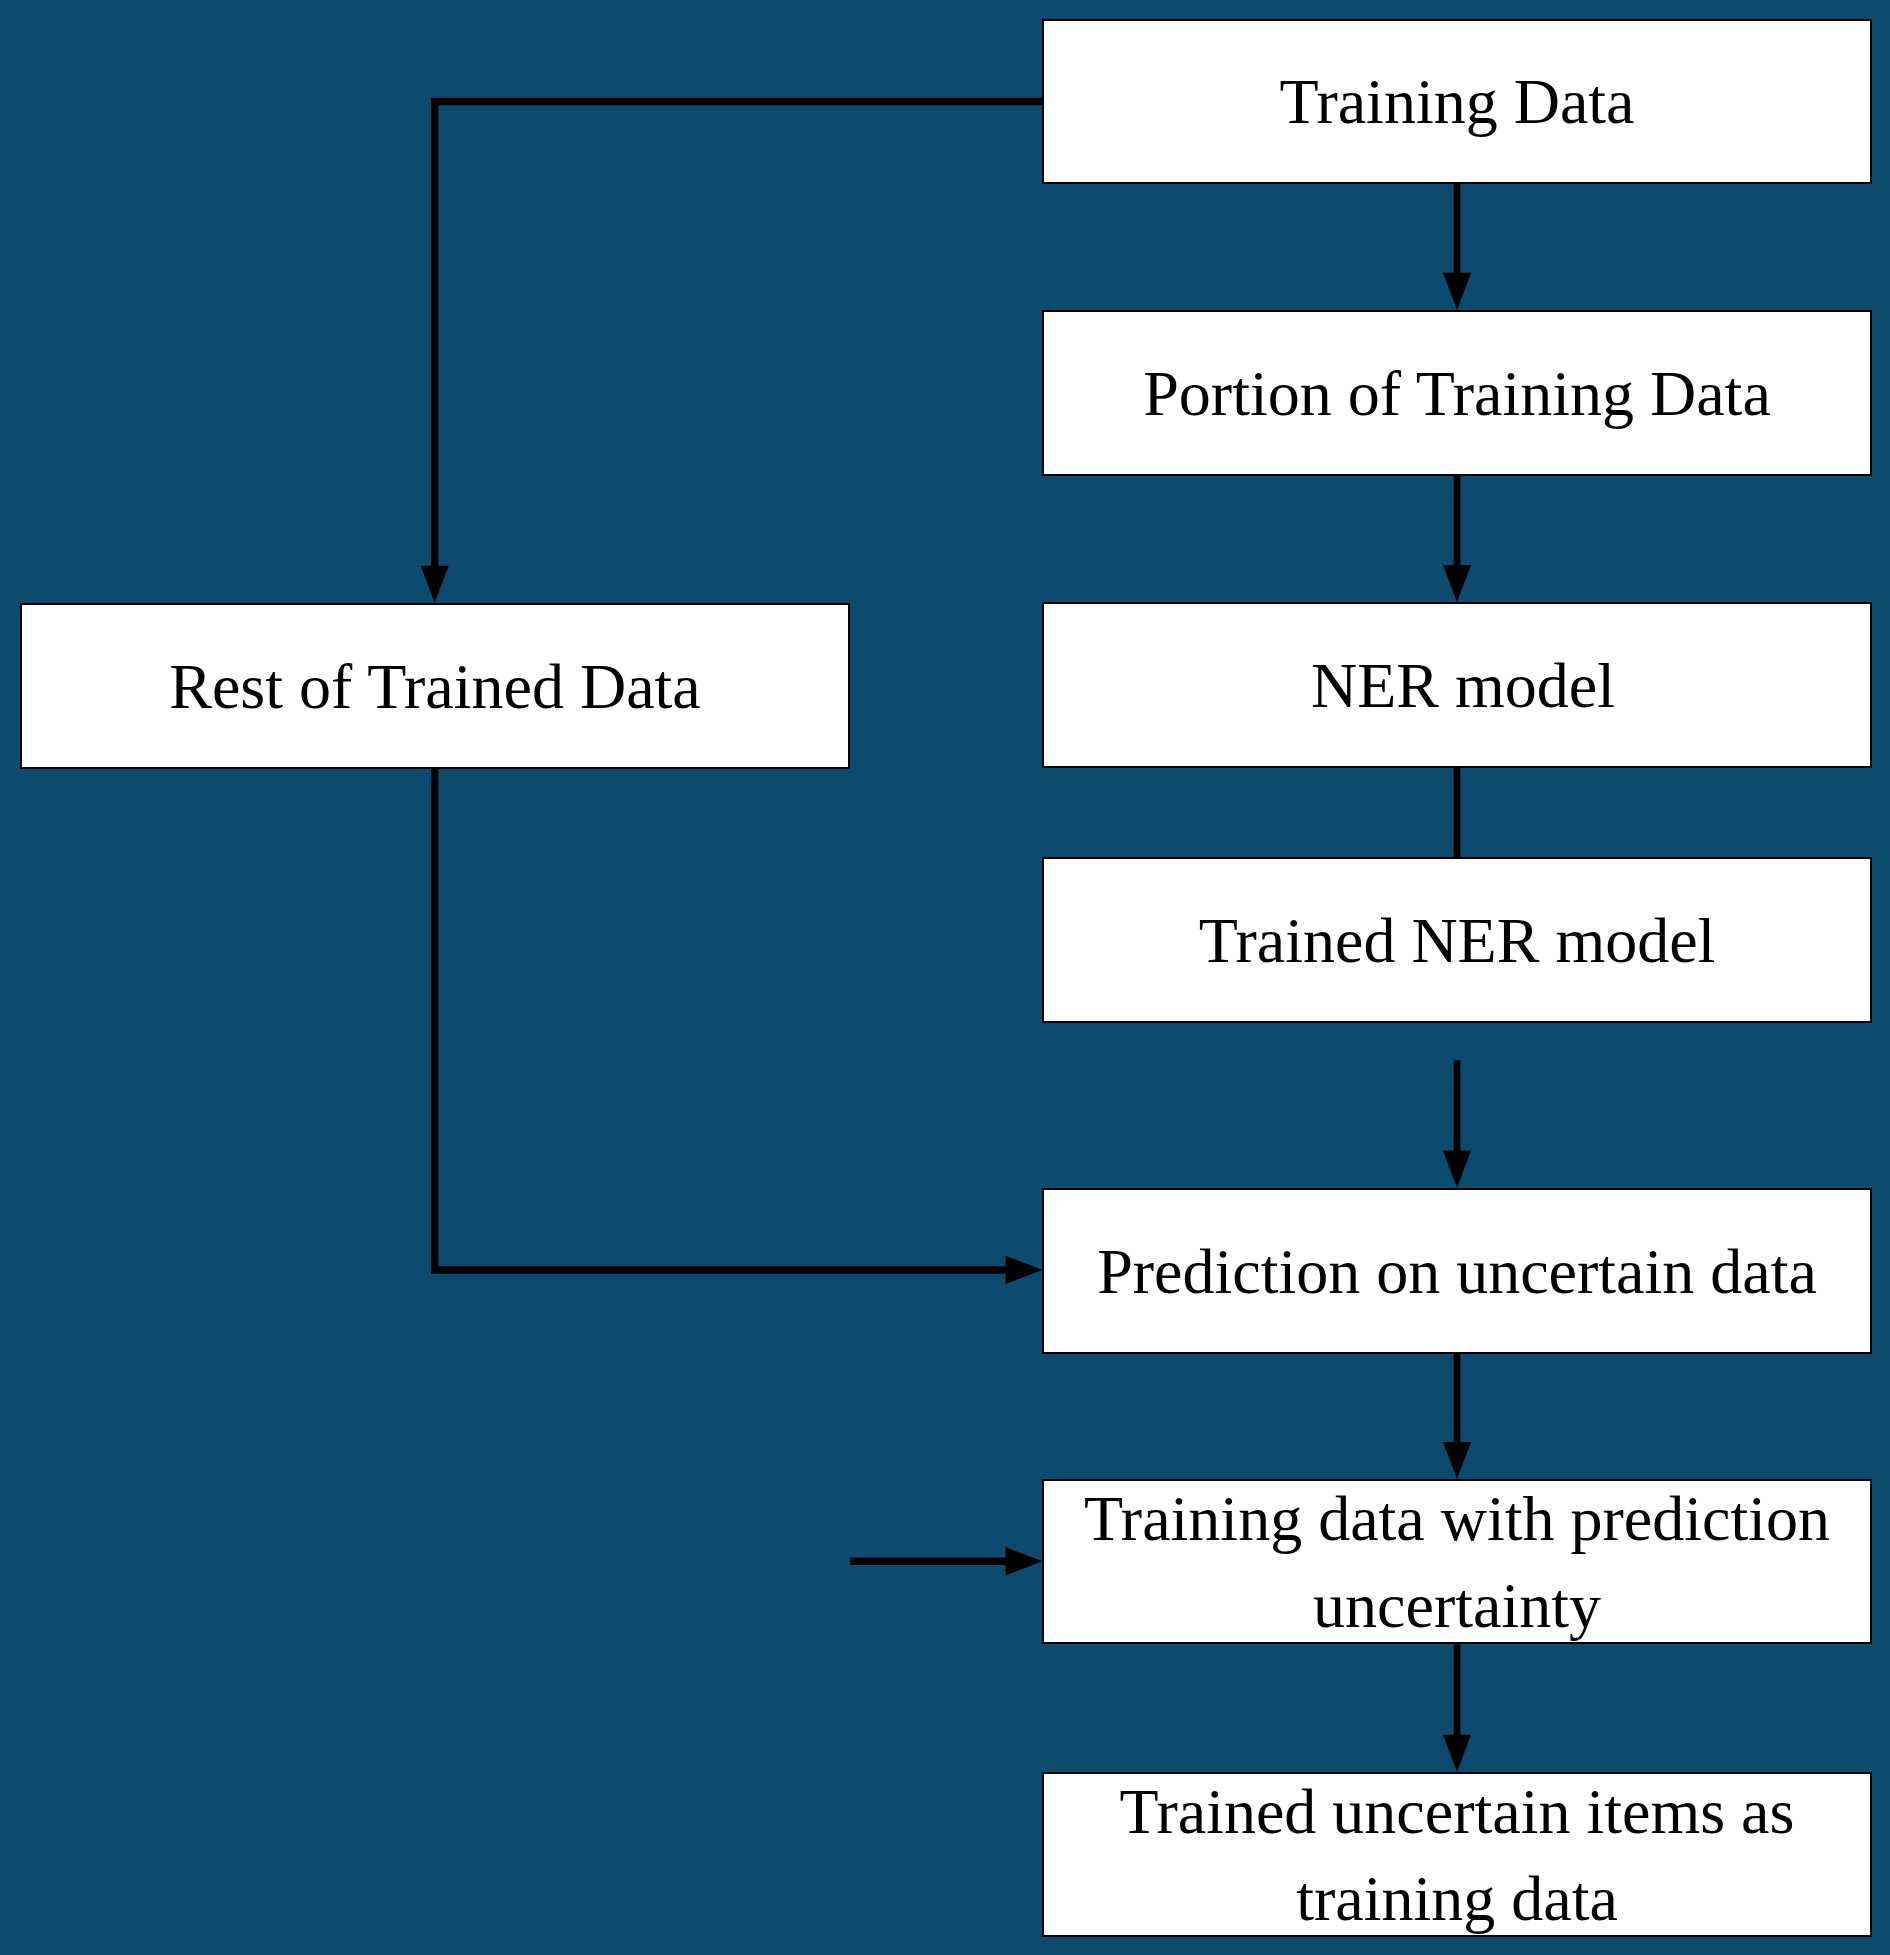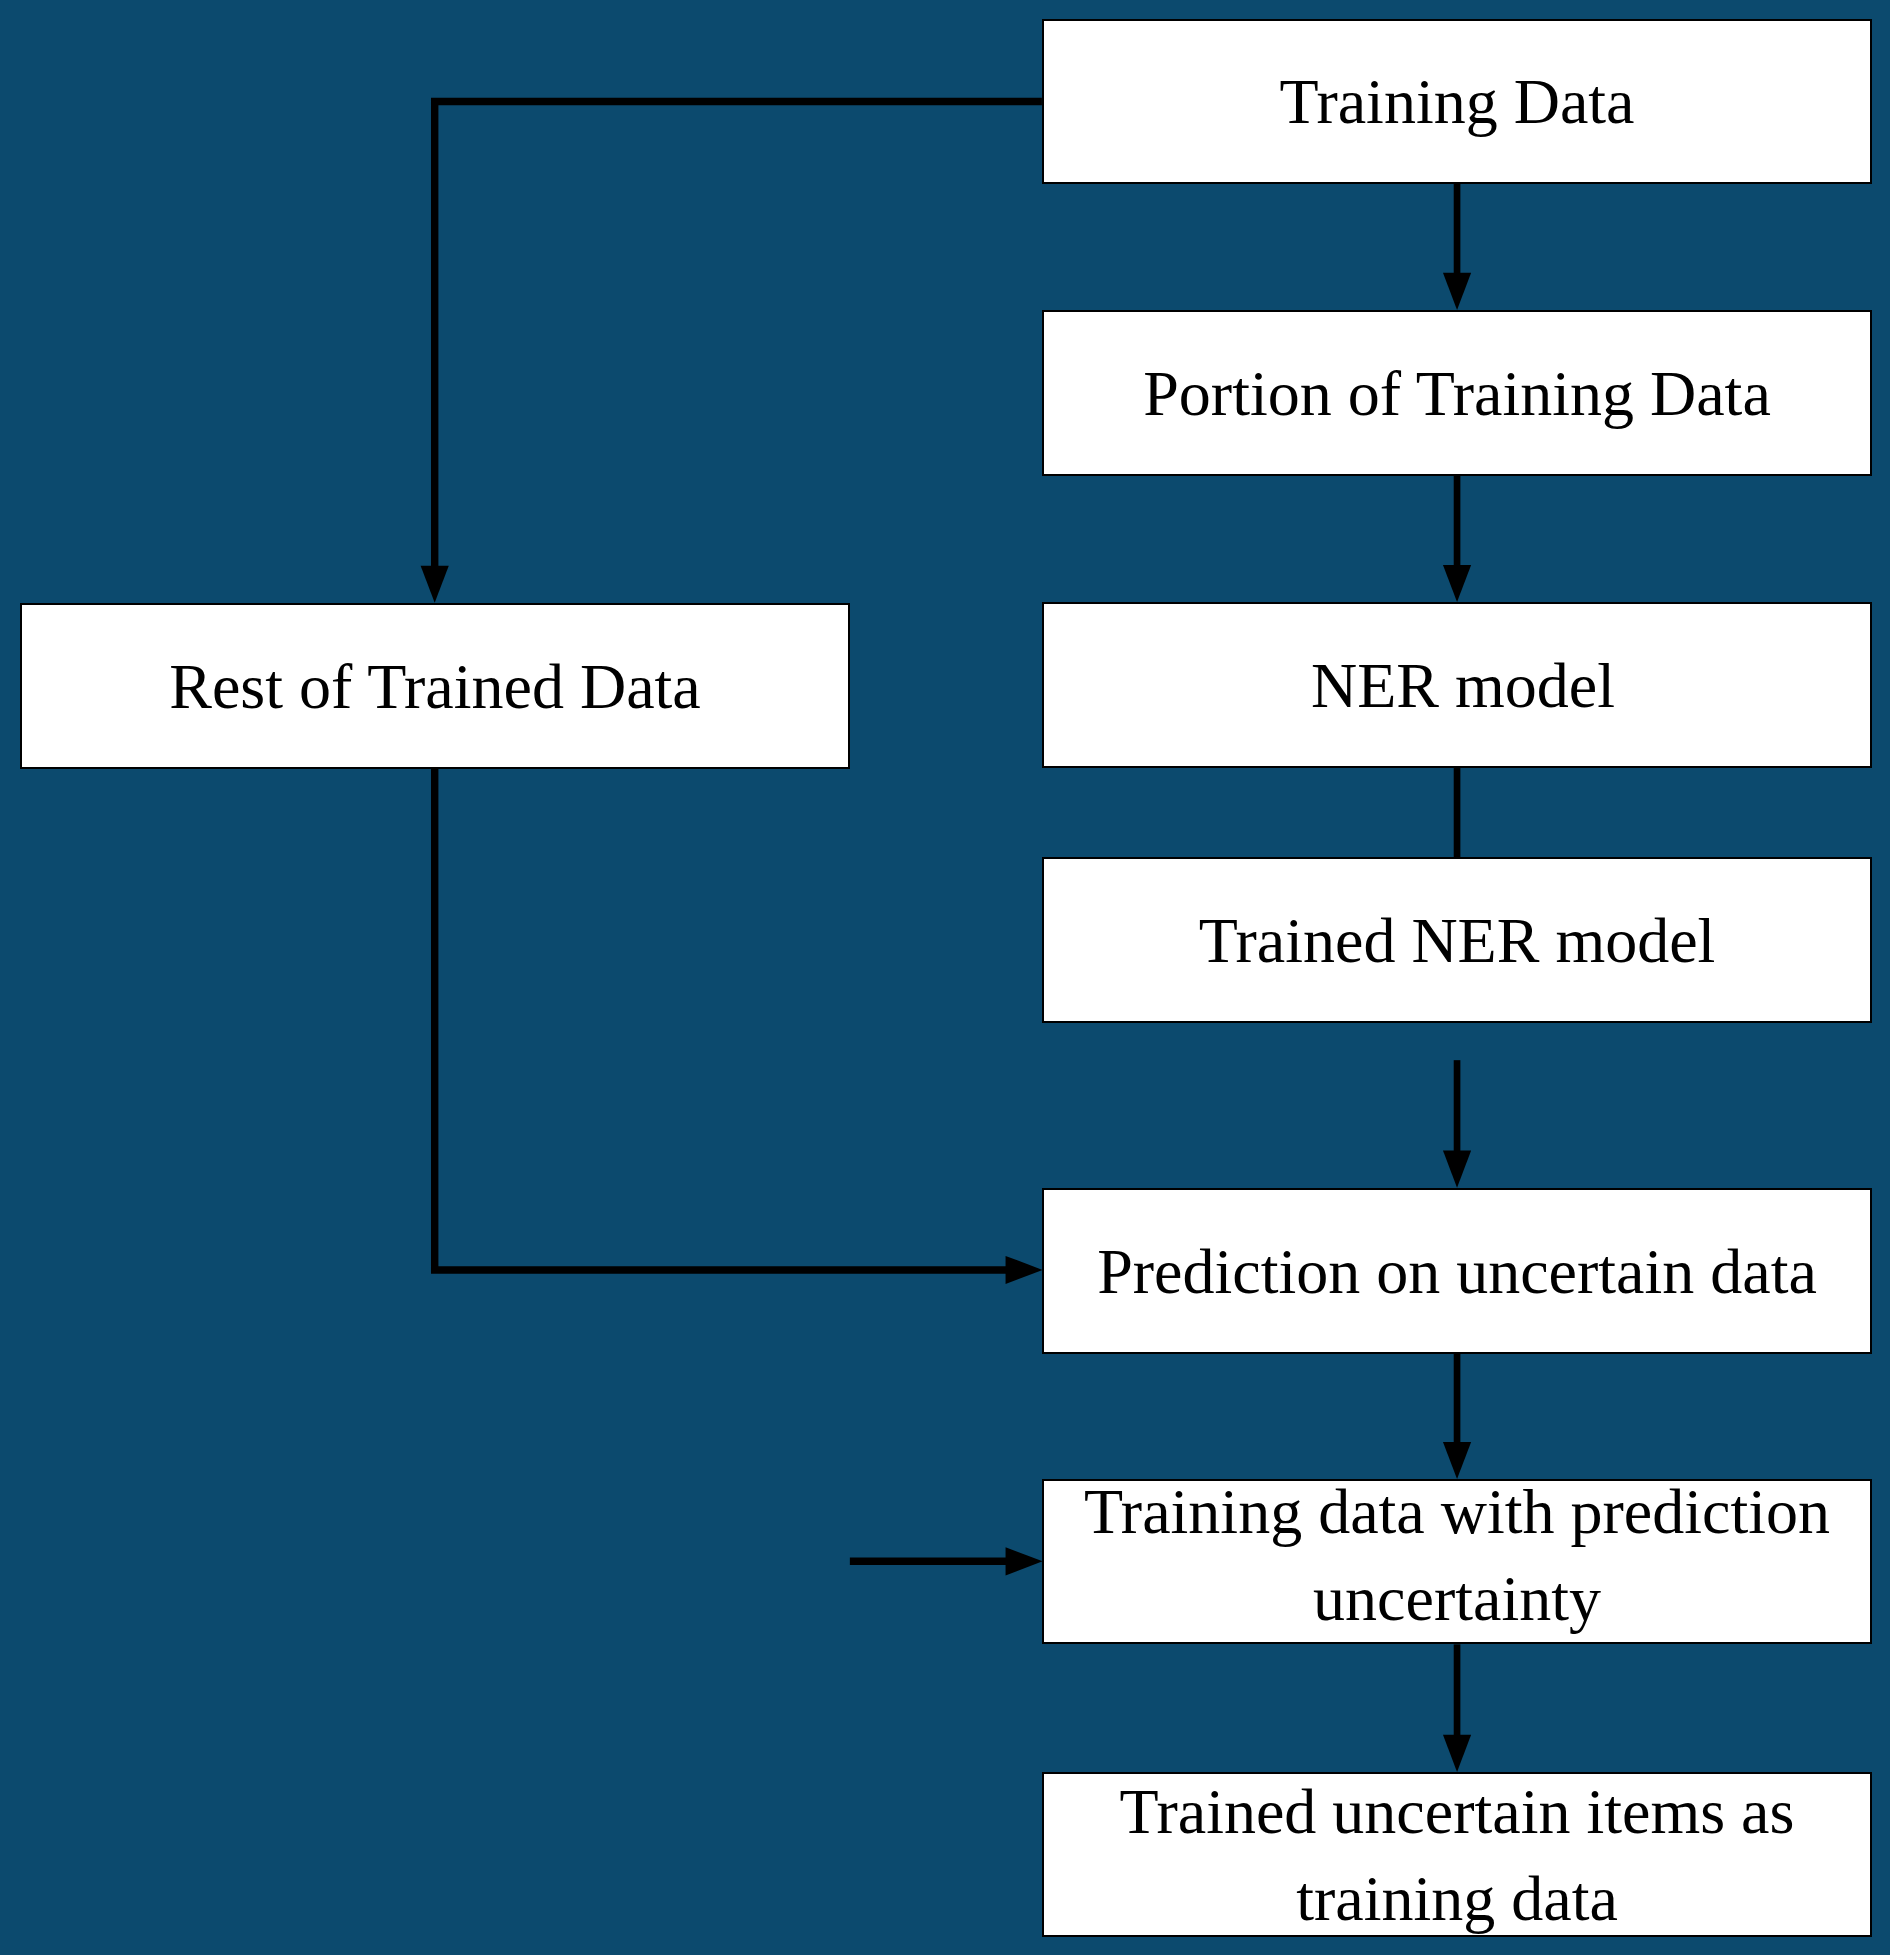--- a/index.html
+++ b/index.html
@@ -39,21 +39,21 @@
   .node .ln {
     display: block;
     line-height: 87px;
   }
   
   #n-td        { left: 1042px; top:   18.5px; width: 830px; height: 165px; }
   #n-portion   { left: 1042px; top:  310px; width: 830px; height: 166px; }
   #n-ner       { left: 1042px; top:  602px; width: 830px; height: 166px; padding-left: 12px; }
   #n-trained   { left: 1042px; top: 857px; width: 830px; height: 166px; }
   #n-pred      { left: 1042px; top: 1188px; width: 830px; height: 166px; }
-  #n-tdwu      { left: 1042px; top: 1479px; width: 830px; height: 165px; justify-content: flex-end; }
+  #n-tdwu      { left: 1042px; top: 1479px; width: 830px; height: 165px; }
   #n-select    { left: 1042px; top: 1772px; width: 830px; height: 165px; }
   
   #n-rest      { left:   20px; top:  603px; width: 830px; height: 166px; }
   #n-unc       { left:   20px; top: 1479px; width: 830px; height: 166px; }
 </style>
 </head>
 <body>
 
 <div class="canvas">
 

